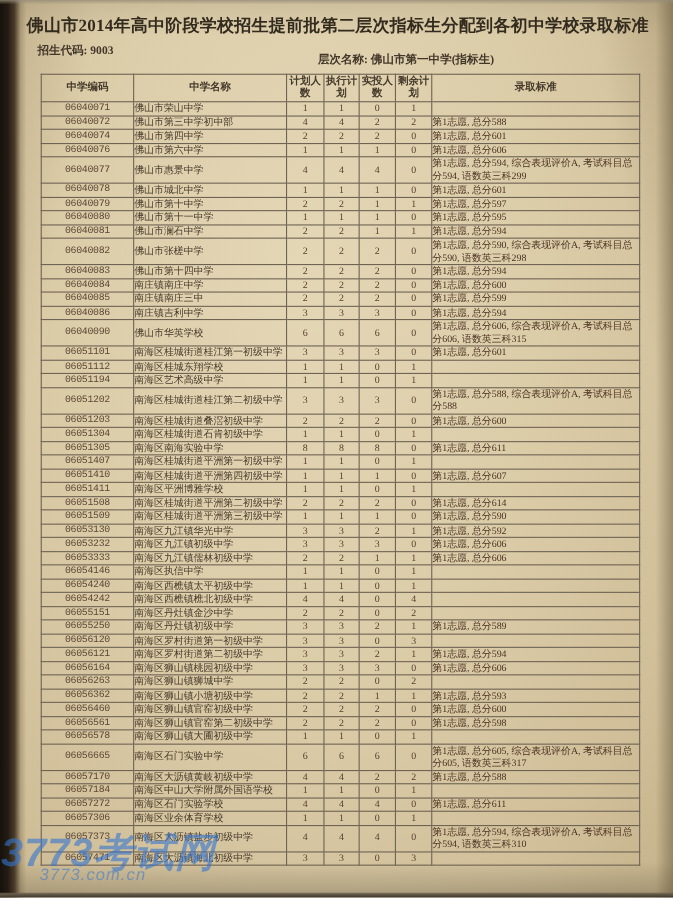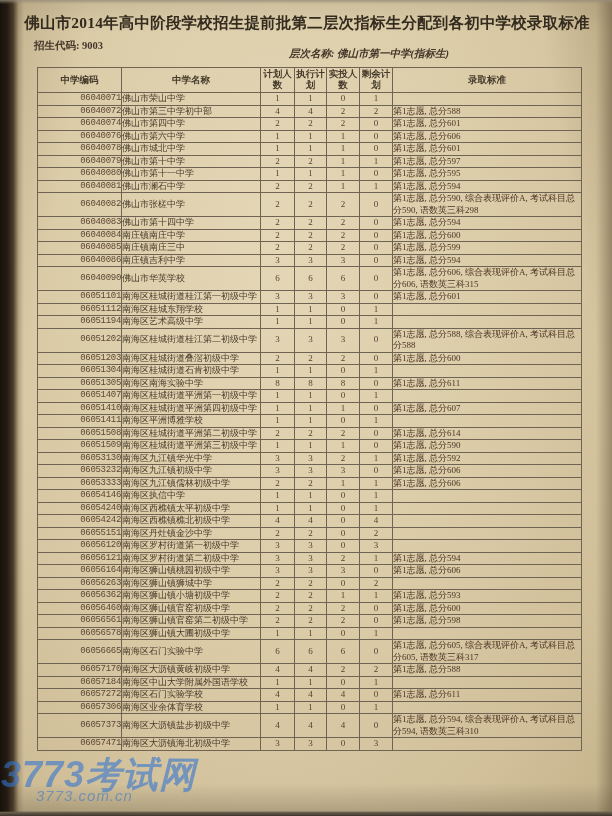--- a/index.html
+++ b/index.html
@@ -17,35 +17,35 @@
   .edge-bottom{position:absolute;left:0;bottom:0;width:612px;height:5px;z-index:7;pointer-events:none;
     background:linear-gradient(to top,#3b352c 0%,#6a5f4c 70%,rgba(106,95,76,0) 100%);}
   .edge-top{position:absolute;left:0;top:0;width:612px;height:4px;z-index:7;pointer-events:none;
     background:linear-gradient(to bottom,rgba(150,140,120,.8),rgba(150,140,120,0));}
   .edge-right{position:absolute;right:0;top:0;width:16px;height:816px;z-index:6;pointer-events:none;
     background:linear-gradient(to left,rgba(90,75,50,.45),rgba(90,75,50,0));}
 
   .title{position:absolute;left:22px;top:13px;width:570px;text-align:center;
     font-size:15.5px;font-weight:bold;color:#342b1f;letter-spacing:.2px;}
   .meta-code{position:absolute;left:34px;top:39px;font-size:10.5px;font-weight:bold;color:#43372a;}
-  .meta-level{position:absolute;left:289px;top:47px;font-size:10.5px;font-weight:bold;color:#43372a;font-style:italic;}
+  .meta-level{position:absolute;left:289px;top:47px;font-size:10.5px;font-weight:bold;color:#43372a;}
 
   table.grid{position:absolute;left:37px;top:67px;width:544px;border-collapse:collapse;table-layout:fixed;
     color:#4a3c2c;}
   table.grid col.c-code{width:84px;}
   table.grid col.c-name{width:139px;}
   table.grid col.c-n1{width:34px;}
   table.grid col.c-n2{width:32px;}
   table.grid col.c-n3{width:33px;}
   table.grid col.c-n4{width:33px;}
   table.grid col.c-rem{width:189px;}
   table.grid th,table.grid td{border:1px solid #6f6354;padding:0;vertical-align:middle;}
   table.grid th{font-size:9.5px;font-weight:bold;line-height:11px;padding:1px 0;color:#453a2b;}
   table.grid td{font-size:9px;line-height:11.5px;}
-  td.code{font-family:"Liberation Mono","DejaVu Sans Mono",monospace;font-size:8.5px;text-align:right;color:#5d4836;letter-spacing:-0.3px;}
+  td.code{font-family:"Liberation Mono","DejaVu Sans Mono",monospace;font-size:8.5px;text-align:center;color:#5d4836;letter-spacing:-0.3px;}
   td.name{padding-left:3px;white-space:nowrap;overflow:hidden;color:#473a2b;margin-top:23px;}
   td.num{text-align:center;color:#573f2e;}
   td.remark{padding-left:3px;color:#4c3323;}
 
   .wm-main{position:absolute;left:1px;top:751px;z-index:9;pointer-events:none;
     font-family:"Liberation Sans","DejaVu Sans",sans-serif;
     font-size:36px;font-weight:bold;font-style:italic;color:rgba(52,116,208,.60);letter-spacing:1px;}
   .wm-domain{position:absolute;left:36px;top:787px;z-index:9;pointer-events:none;
     font-family:"Liberation Sans","DejaVu Sans",sans-serif;
     font-size:15px;font-weight:normal;font-style:italic;color:rgba(52,116,208,.55);letter-spacing:1px;}
@@ -118,20 +118,29 @@
   <tr>
     <td class="code">06040076</td>
     <td class="name">佛山市第六中学</td>
     <td class="num">1</td>
     <td class="num">1</td>
     <td class="num">1</td>
     <td class="num">0</td>
     <td class="remark">第1志愿, 总分606</td>
   </tr>
 
+  <tr>
+    <td class="code">06040077</td>
+    <td class="name">佛山市惠景中学</td>
+    <td class="num">4</td>
+    <td class="num">4</td>
+    <td class="num">4</td>
+    <td class="num">0</td>
+    <td class="remark">第1志愿, 总分594, 综合表现评价A, 考试科目总分594, 语数英三科299</td>
+  </tr>
 
   <tr>
     <td class="code">06040078</td>
     <td class="name">佛山市城北中学</td>
     <td class="num">1</td>
     <td class="num">1</td>
     <td class="num">1</td>
     <td class="num">0</td>
     <td class="remark">第1志愿, 总分601</td>
   </tr>
@@ -410,20 +419,29 @@
   <tr>
     <td class="code">06055151</td>
     <td class="name">南海区丹灶镇金沙中学</td>
     <td class="num">2</td>
     <td class="num">2</td>
     <td class="num">0</td>
     <td class="num">2</td>
     <td class="remark"></td>
   </tr>
 
+  <tr>
+    <td class="code">06055250</td>
+    <td class="name">南海区丹灶镇初级中学</td>
+    <td class="num">3</td>
+    <td class="num">3</td>
+    <td class="num">2</td>
+    <td class="num">1</td>
+    <td class="remark">第1志愿, 总分589</td>
+  </tr>
 
   <tr>
     <td class="code">06056120</td>
     <td class="name">南海区罗村街道第一初级中学</td>
     <td class="num">3</td>
     <td class="num">3</td>
     <td class="num">0</td>
     <td class="num">3</td>
     <td class="remark"></td>
   </tr>

